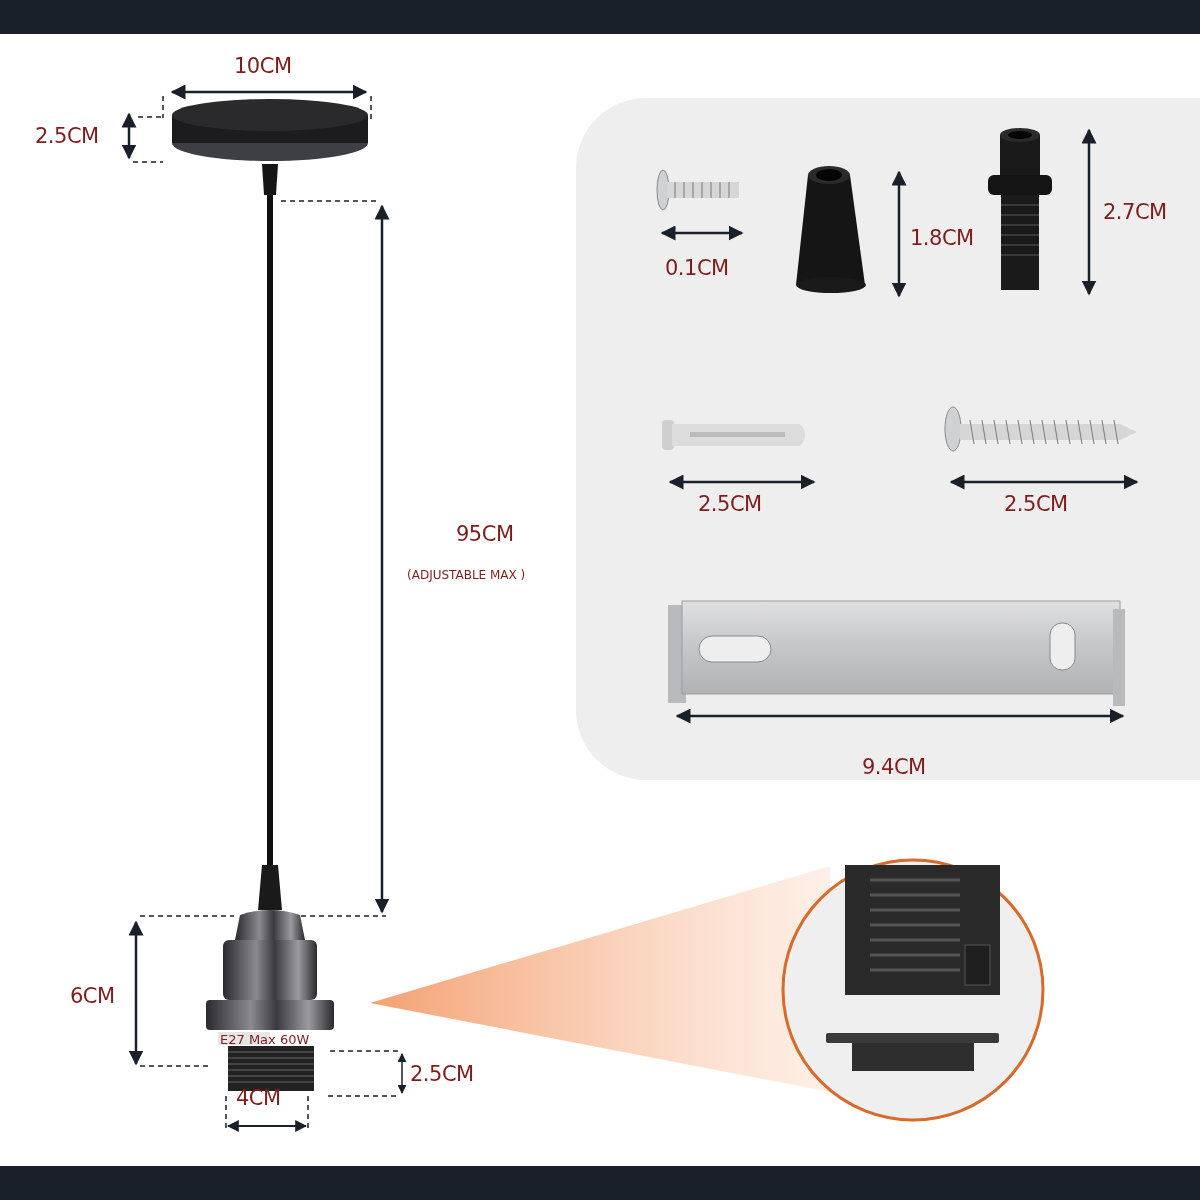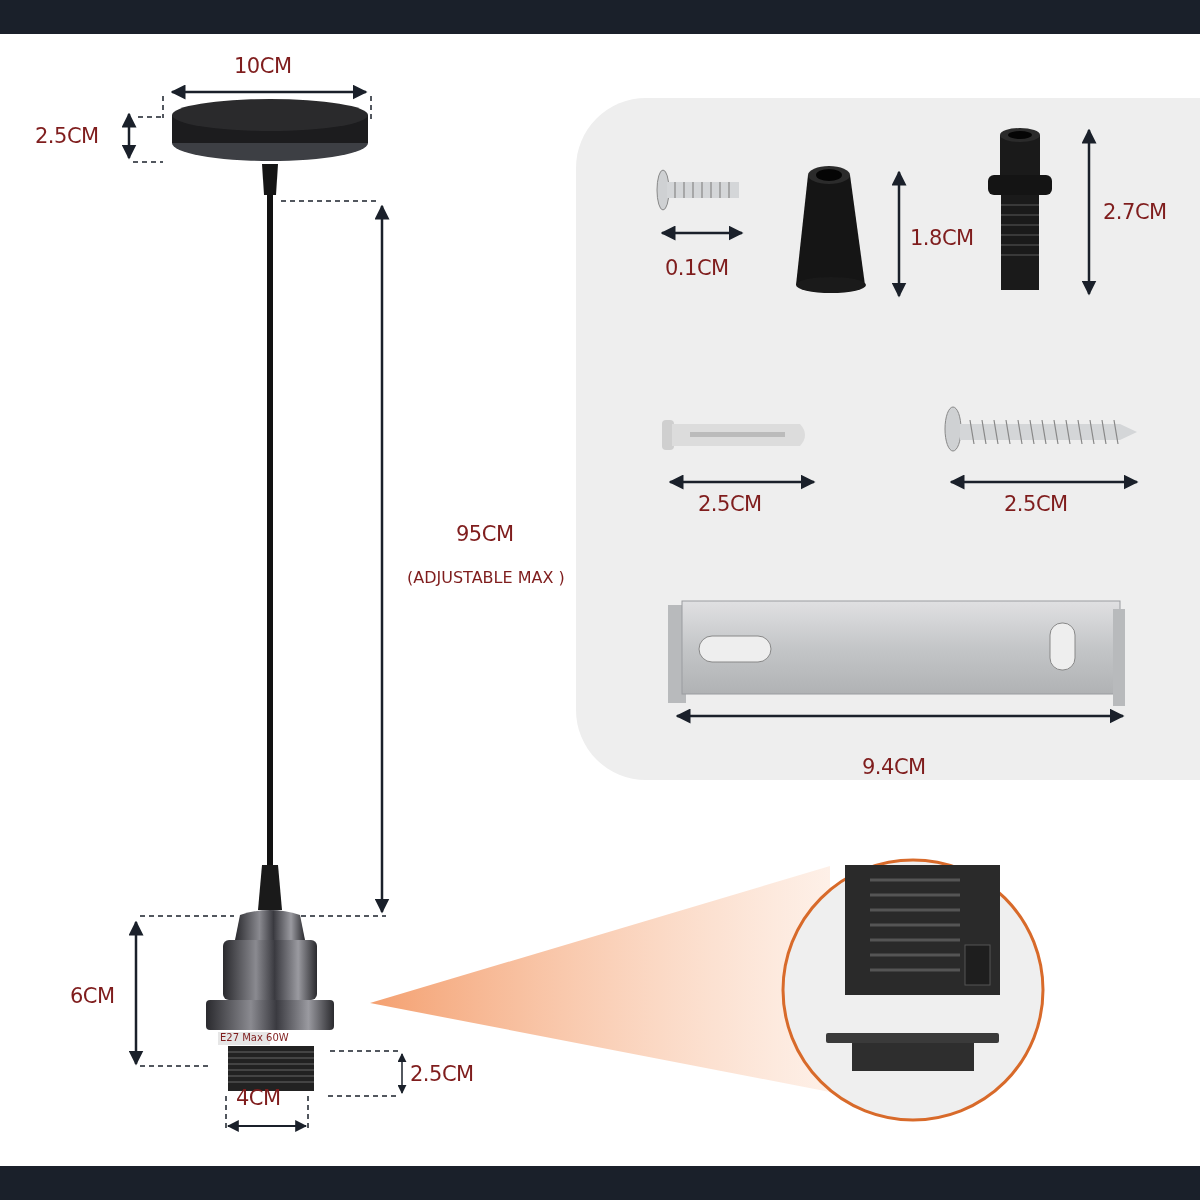--- a/index.html
+++ b/index.html
@@ -2,21 +2,21 @@
 <html><head>
 <meta charset="utf-8">
 <style>
   html, body { margin:0; padding:0; }
   body { width:1200px; height:1200px; position:relative; background:#ffffff; overflow:hidden;
          font-family:"DejaVu Sans", "Liberation Sans", sans-serif; color:#1a202a; }
   .bar { position:absolute; left:0; width:1200px; background:#1a202a; }
   .bar.top { top:0; height:34px; }
   .bar.bottom { top:1166px; height:34px; }
   .lbl { position:absolute; font-weight:400; font-size:21px; letter-spacing:-0.5px; color:#7f1d1d; white-space:nowrap; }
-  .lbl.small { font-size:16px; letter-spacing:0; }
+  .lbl.small { font-size:12px; letter-spacing:0; }
   .panel { position:absolute; left:576px; top:98px; width:640px; height:682px; background:#eeeeee; border-radius:70px 0 0 70px; }
   svg { position:absolute; left:0; top:0; }
 </style>
 </head>
 <body>
 
 <div class="bar top"></div>
 <div class="panel"></div>
 
 <svg width="1200" height="1200">
@@ -186,21 +186,21 @@
   <line x1="677" y1="716" x2="1123" y2="716" stroke="#1a202a" stroke-width="2.5" marker-start="url(#ah)" marker-end="url(#ah)"></line>
 </svg>
 
 <div class="lbl" style="left:234px;top:54px;">10CM</div>
 <div class="lbl" style="left:35px;top:124px;">2.5CM</div>
 <div class="lbl" style="left:456px;top:522px;">95CM</div>
 <div class="lbl small" style="left:407px;top:568px;">(ADJUSTABLE MAX )</div>
 <div class="lbl" style="left:70px;top:984px;">6CM</div>
 <div class="lbl" style="left:410px;top:1062px;">2.5CM</div>
 <div class="lbl" style="left:236px;top:1086px;">4CM</div>
-<div class="lbl small" style="left:220px;top:1032px;font-size:10px;">E27 Max 60W</div>
+<div class="lbl small" style="left:220px;top:1032px;font-size:13px;">E27 Max 60W</div>
 
 <div class="lbl" style="left:665px;top:256px;">0.1CM</div>
 <div class="lbl" style="left:910px;top:226px;">1.8CM</div>
 <div class="lbl" style="left:1103px;top:200px;">2.7CM</div>
 <div class="lbl" style="left:698px;top:492px;">2.5CM</div>
 <div class="lbl" style="left:1004px;top:492px;">2.5CM</div>
 <div class="lbl" style="left:862px;top:733px;margin-top:22px;">9.4CM</div>
 
 <div class="bar bottom"></div>
 

